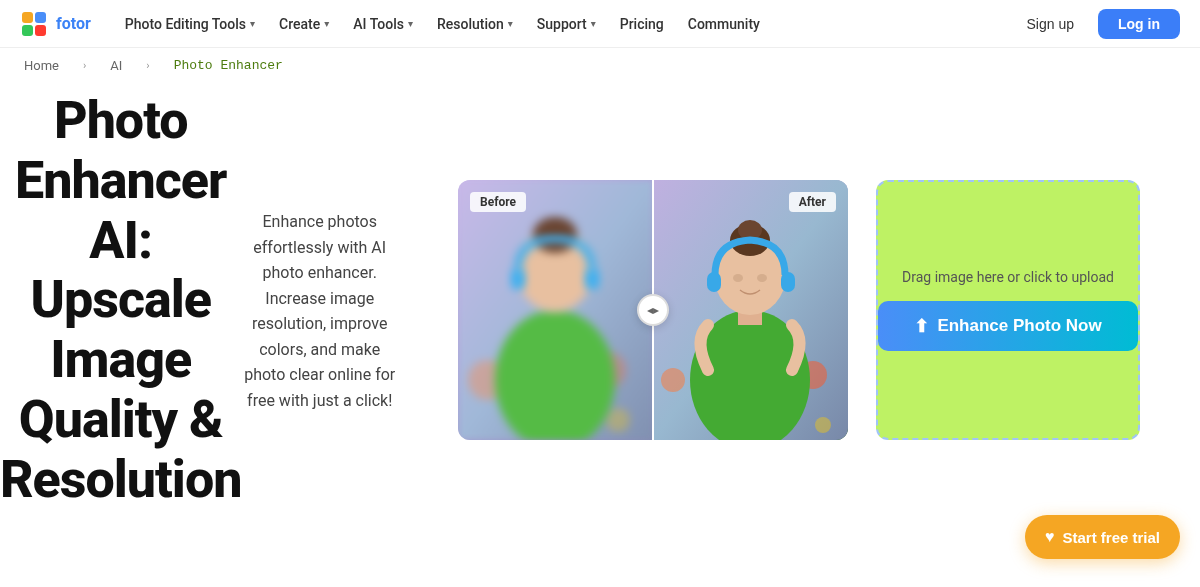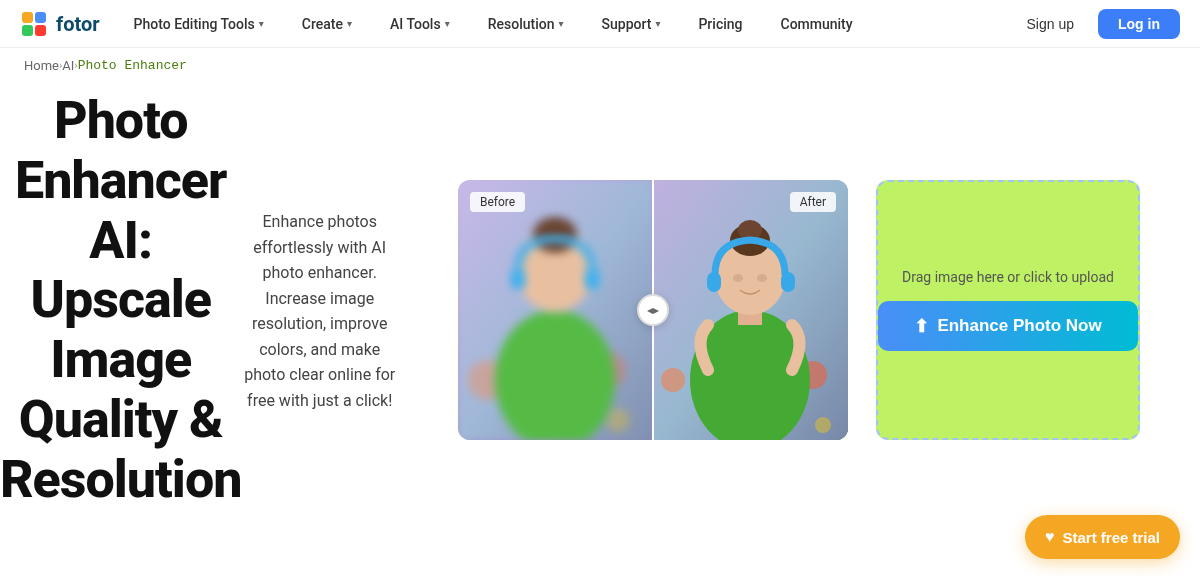--- a/index.html
+++ b/index.html
@@ -6,22 +6,22 @@
     body { font-family: -apple-system, BlinkMacSystemFont, 'Segoe UI', Roboto, sans-serif; background: #fff; width: 1200px; height: 587px; overflow: hidden; }
 
     
     .navbar {
       display: flex; align-items: center; padding: 0 20px;
       height: 48px; border-bottom: 1px solid #eee; background: #fff;
       position: relative; z-index: 10;
     }
     .logo { display: flex; align-items: center; gap: 8px; margin-right: 24px; }
     .logo-icon { width: 28px; height: 28px; }
-    .logo-text { font-size: 20px; font-weight: 700; color: #0c4a6e; }
-    .nav-links { display: flex; align-items: flex-start; gap: 18px; flex: 1; }
+    .logo-text { font-size: 16px; font-weight: 700; color: #3b82f6; }
+    .nav-links { display: flex; align-items: flex-start; gap: 4px; flex: 1; }
     .nav-item {
       display: flex; align-items: center; gap: 4px;
       padding: 6px 10px; font-size: 14px; color: #333;
       cursor: pointer; border-radius: 6px; font-weight: 500;
       white-space: nowrap;
     }
     .chevron { font-size: 10px; color: #666; }
     .nav-right { display: flex; align-items: flex-end; gap: 8px; }
     .sign-up-btn {
       padding: 7px 16px; font-size: 14px; font-weight: 500;
@@ -29,21 +29,21 @@
       border-radius: 6px;
     }
     .log-in-btn {
       padding: 7px 20px; font-size: 14px; font-weight: 700;
       color: #fff; background: #3b7ef8; border: none; cursor: pointer;
       border-radius: 8px;
     }
 
     
     .breadcrumb {
-      display: flex; align-items: center; gap: 0;
+      display: flex; align-items: center; gap: 24px;
       padding: 10px 24px; font-size: 13px; color: #666;
     }
     .breadcrumb a { color: #666; text-decoration: none; }
     .breadcrumb-sep { color: #999; font-size: 11px; }
     .breadcrumb-current { color: #4d7c0f; font-weight: 500; font-family: Liberation Mono, monospace; }
 
     
     .main { display: flex; flex-direction: row; align-items: center; padding-top: 8px; }
 
     
@@ -68,21 +68,21 @@
       position: relative; flex-shrink: 0;
     }
     .ba-image {
       width: 100%; height: 100%; position: relative;
       background: linear-gradient(135deg, #c8b8e8 0%, #b0a0d8 30%, #9090c0 60%, #708090 100%);
       overflow: hidden;
     }
     .before-label, .after-label {
       position: absolute; top: 12px; padding: 3px 10px;
       background: rgba(255,255,255,0.85); border-radius: 4px;
-      font-size: 12px; font-weight: 400; color: #333; text-align: right;
+      font-size: 12px; font-weight: 700; color: #333; text-align: right;
     }
     .before-label { left: 12px; }
     .after-label { right: 12px; }
     
     .ba-divider {
       position: absolute; top: 0; bottom: 0; left: 50%;
       width: 2px; background: #fff; transform: translateX(-50%);
     }
     .ba-handle {
       position: absolute; top: 50%; left: 50%;

